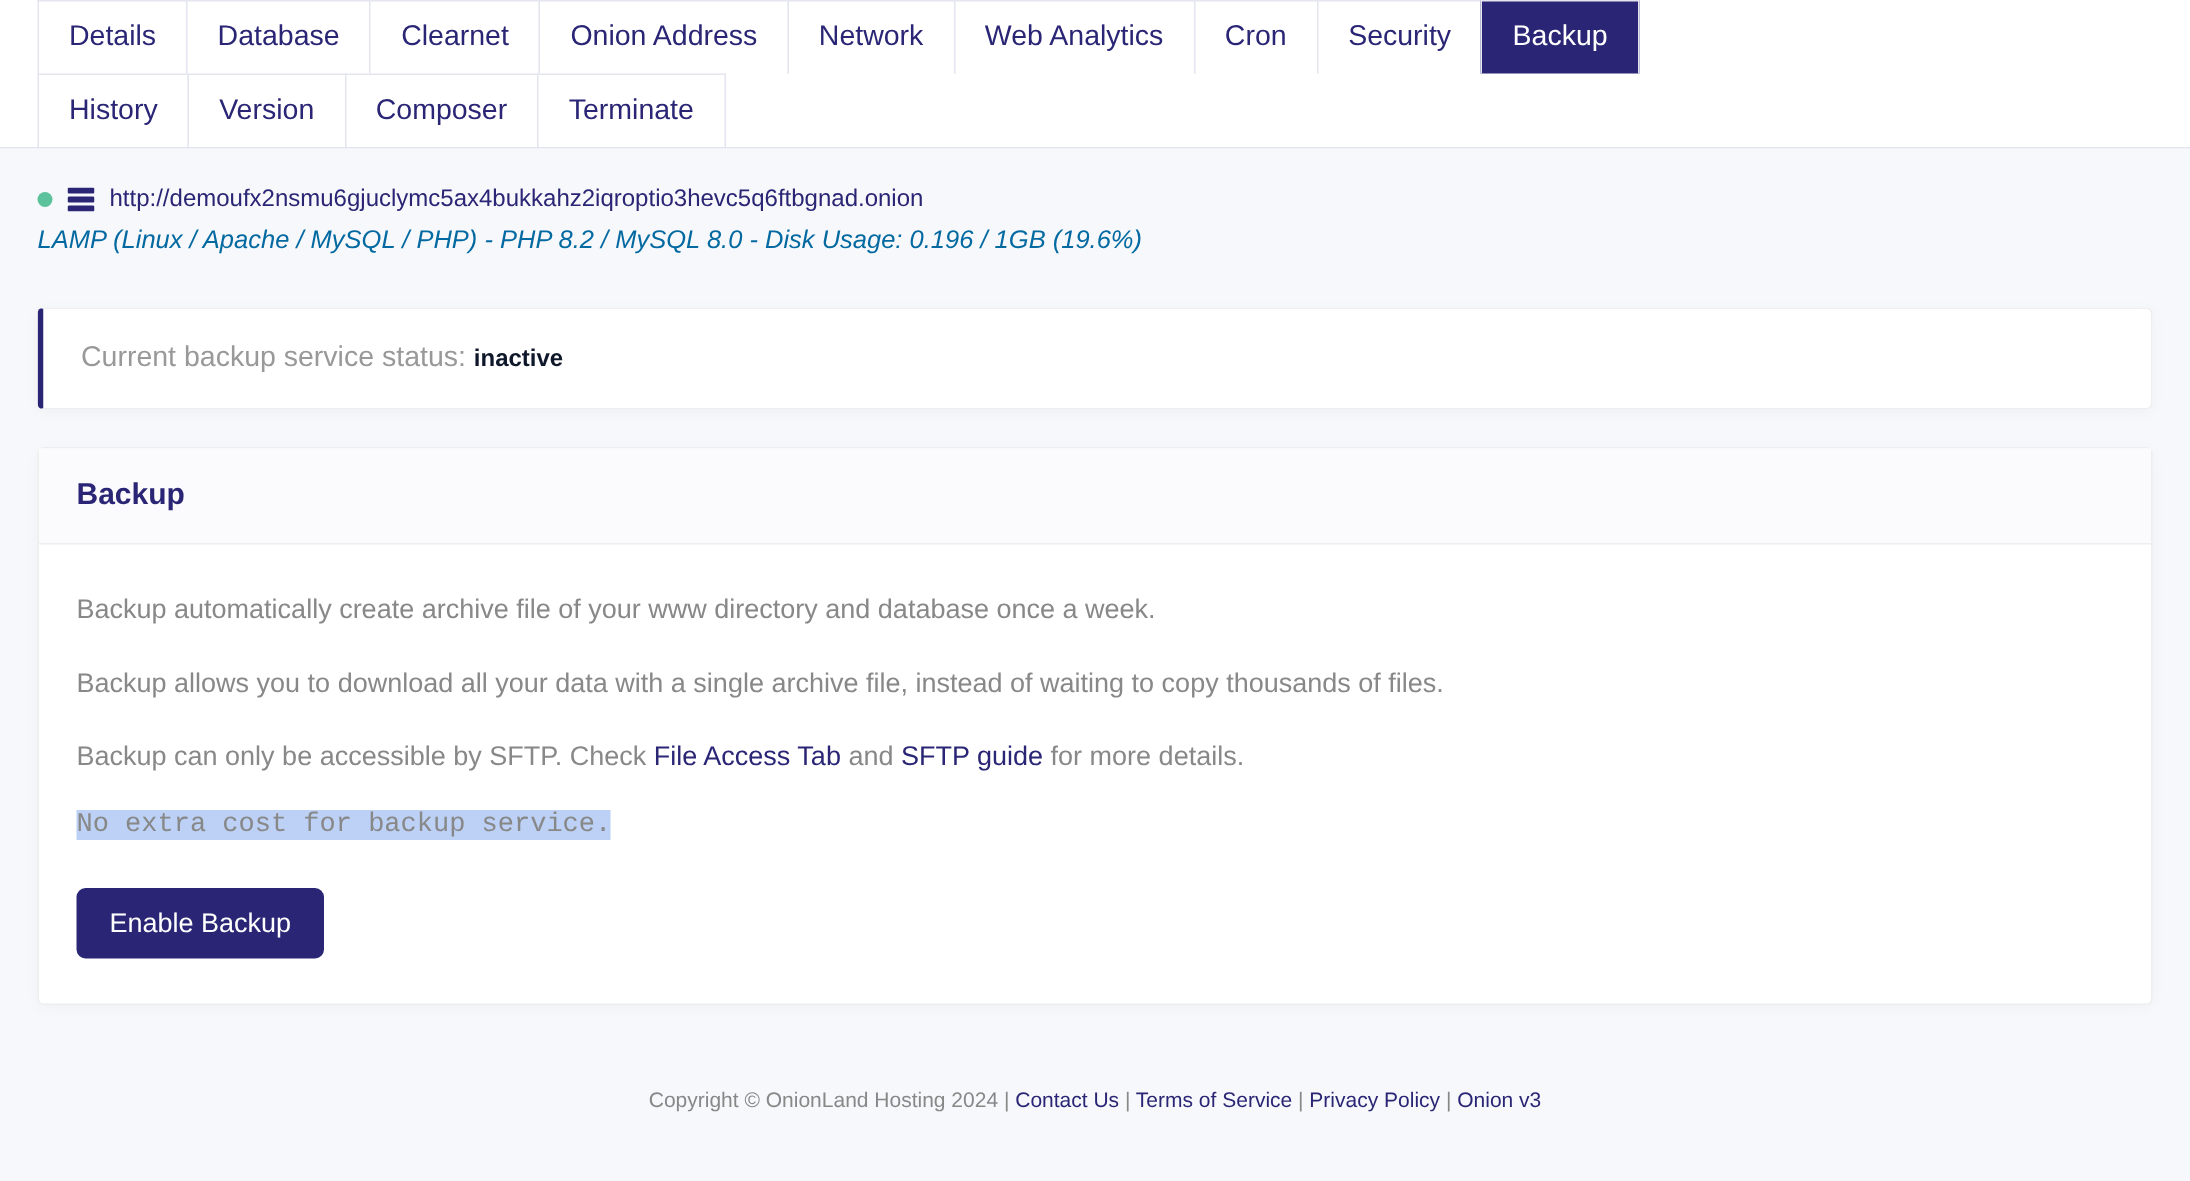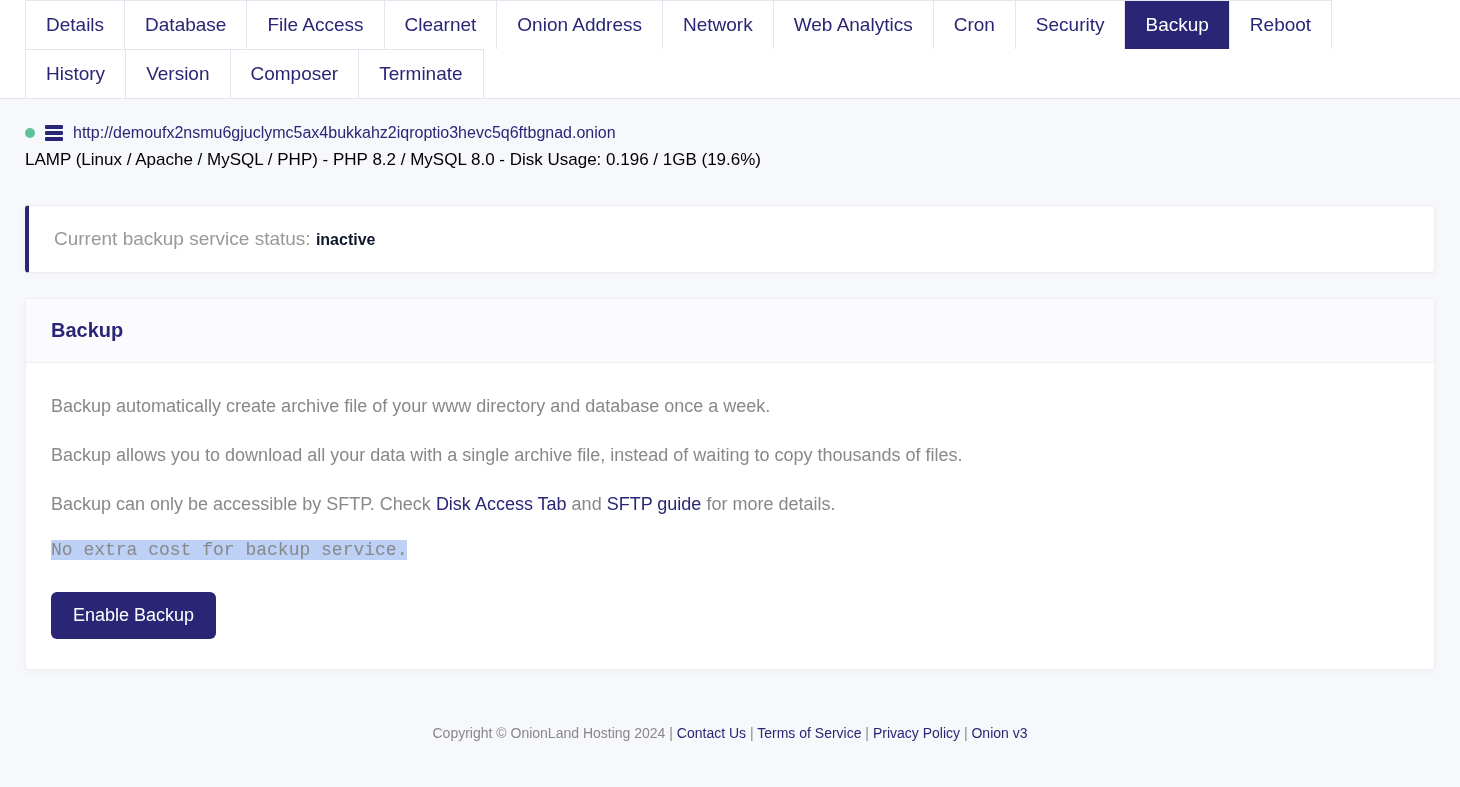--- a/index.html
+++ b/index.html
@@ -56,22 +56,23 @@
       height: 16px;
       flex-shrink: 0;
     }
     .server-icon svg { fill: #2a2675; }
     .onion-url {
       color: #2a2675;
       font-size: 16px;
       text-decoration: none;
     }
     .stack-info {
-      color: #000000;
+      color: #0369a1;
       font-size: 17px;
+      font-style: italic;
     }
     .status-card {
       margin: 25px 25px 0 25px;
       background: #fff;
       border: 1px solid #eee;
       border-left: 4px solid #2a2675;
       border-radius: 4px;
       box-shadow: 0 2px 10px rgba(0,0,0,0.03);
       padding: 22px 25px;
     }
@@ -143,29 +144,27 @@
     }
     .sep { color: #888; }
   </style>
 </head>
 <body>
 
 <div class="tabs-container">
   <div class="tabs">
     <a class="tab">Details</a>
     <a class="tab">Database</a>
-    <a class="tab">File Access</a>
     <a class="tab">Clearnet</a>
     <a class="tab">Onion Address</a>
     <a class="tab">Network</a>
     <a class="tab">Web Analytics</a>
     <a class="tab">Cron</a>
     <a class="tab">Security</a>
     <a class="tab active">Backup</a>
-    <a class="tab">Reboot</a>
   </div>
   <div class="tabs">
     <a class="tab">History</a>
     <a class="tab">Version</a>
     <a class="tab">Composer</a>
     <a class="tab">Terminate</a>
   </div>
 </div>
 
 <div class="info-section">
@@ -188,21 +187,21 @@
 </div>
 
 <div class="card">
   <div class="card-header">
     <div class="card-title">Backup</div>
   </div>
   <div class="card-body">
     <p class="body-text">Backup automatically create archive file of your www directory and database once a week.</p>
     <p class="body-text">Backup allows you to download all your data with a single archive file, instead of waiting to copy thousands of files.</p>
     <p class="body-text">
-      <span>Backup can only be accessible by SFTP. Check </span><a class="link-inline">Disk Access Tab</a><span> and </span><a class="link-inline">SFTP guide</a><span> for more details.</span>
+      <span>Backup can only be accessible by SFTP. Check </span><a class="link-inline">File Access Tab</a><span> and </span><a class="link-inline">SFTP guide</a><span> for more details.</span>
     </p>
     <p style="margin-bottom:22px;">
       <span class="highlight">No extra cost for backup service.</span>
     </p>
     <button class="enable-btn">Enable Backup</button>
   </div>
 </div>
 
 <div class="footer">
   <span>Copyright © OnionLand Hosting 2024 </span><span class="sep"> | </span>

